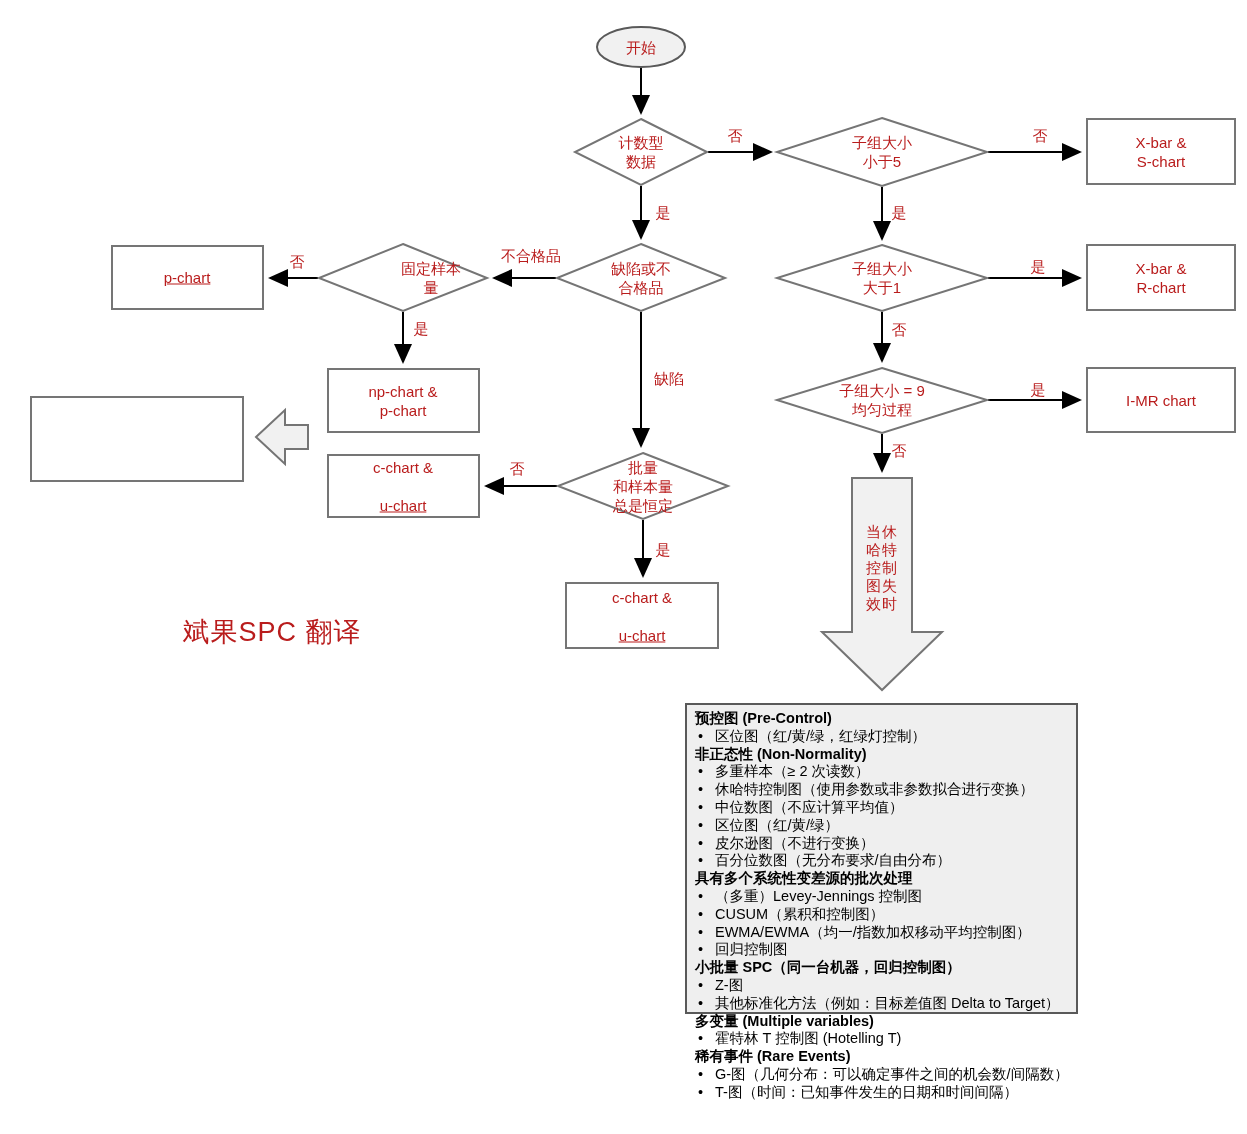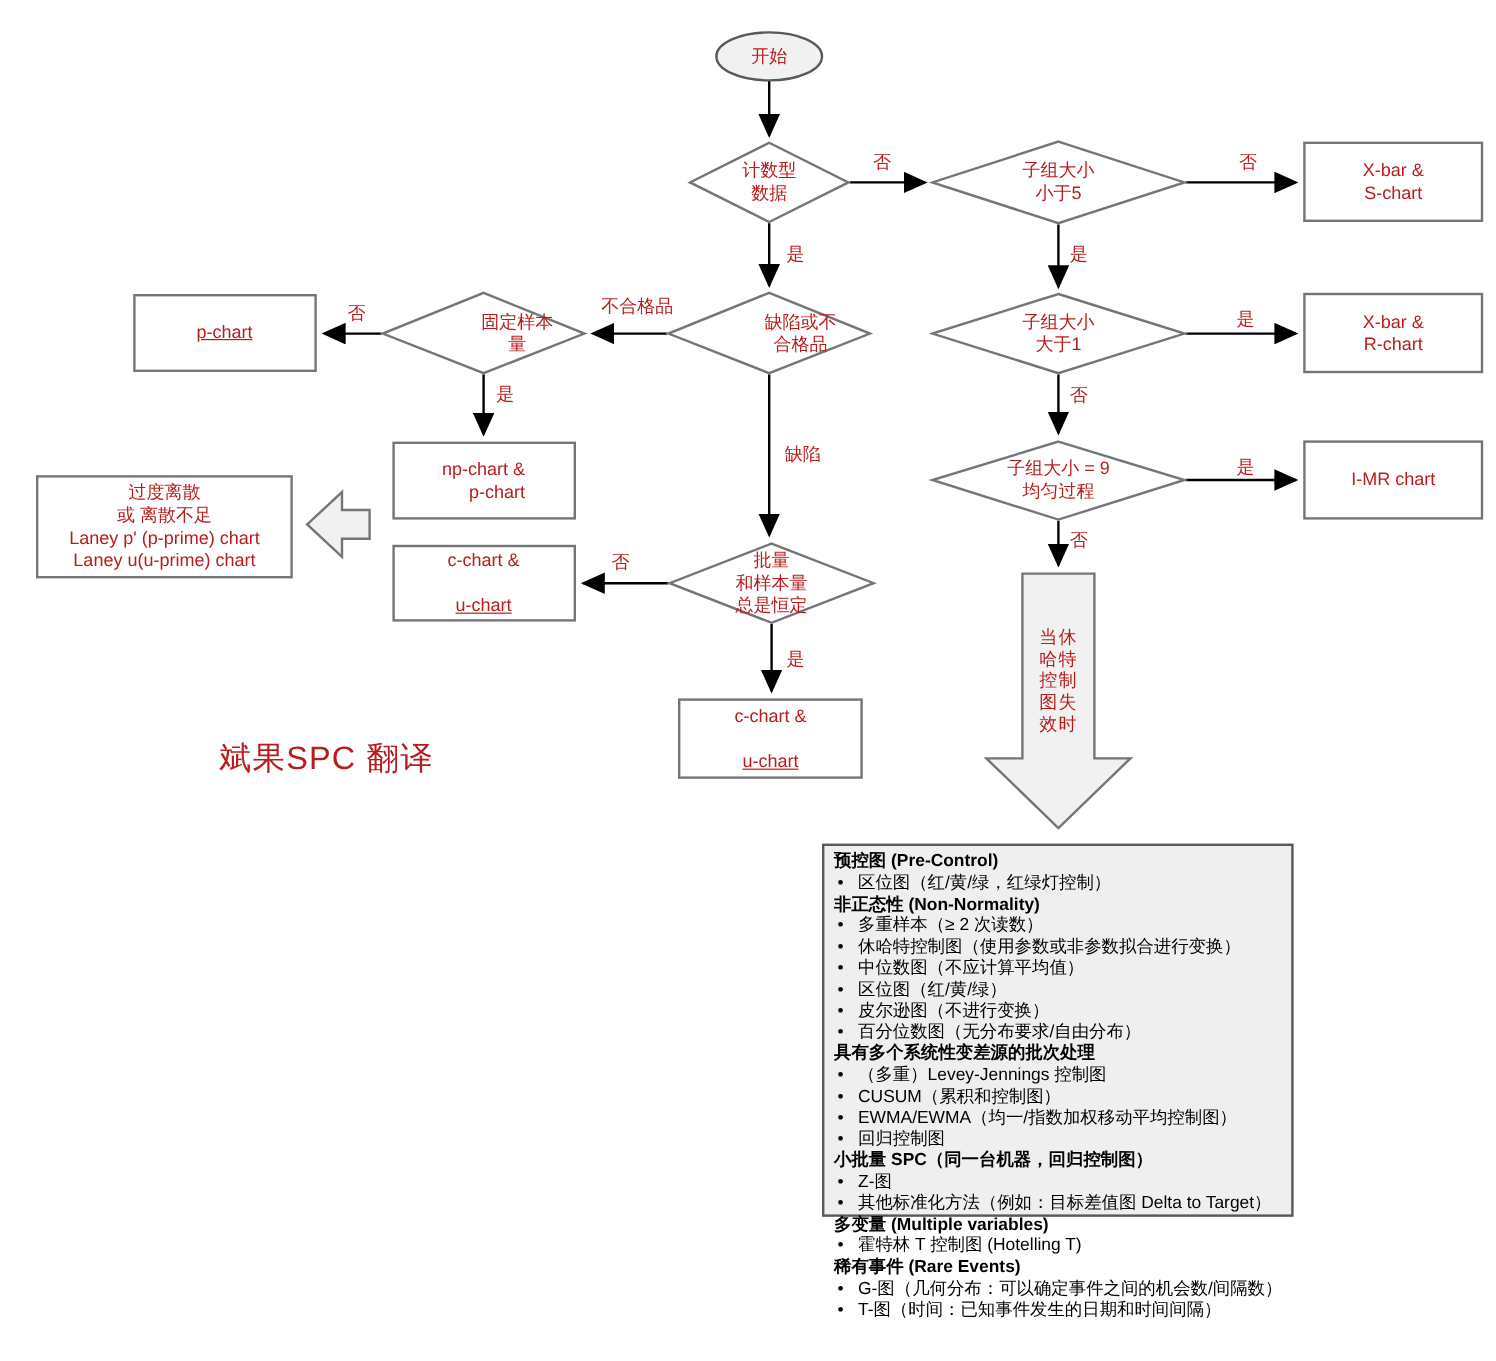--- a/index.html
+++ b/index.html
@@ -85,38 +85,34 @@
     <polygon points="852,478 912,478 912,632 942,632 882,690 822,632 852,632" fill="#f1f1f1" stroke="#757575" stroke-width="2"></polygon>
   </svg>
 
   <div class="lbl" style="left:641px;top:47px;">开始</div>
   <div class="lbl" style="left:641px;top:152px;">计数型
 数据</div>
   <div class="lbl" style="left:882px;top:152px;">子组大小
 小于5</div>
   <div class="lbl" style="left:1161px;top:152px;">X-bar &amp;
 S-chart</div>
-  <div class="lbl" style="left:641px;top:278px;margin-left:26px;">缺陷或不
+  <div class="lbl" style="left:641px;top:278px;">缺陷或不
 合格品</div>
   <div class="lbl" style="left:403px;top:278px;margin-left:28px;">固定样本
 量</div>
   <div class="lbl underline" style="left:187px;top:277px;">p-chart</div>
   <div class="lbl" style="left:882px;top:278px;">子组大小
 大于1</div>
   <div class="lbl" style="left:1161px;top:278px;">X-bar &amp;
 R-chart</div>
-  <div class="lbl" style="left:403px;top:401px;text-align:right;">np-chart &amp;
+  <div class="lbl" style="left:403px;top:401px;">np-chart &amp;
 p-chart</div>
   <div class="lbl" style="left:882px;top:400px;">子组大小 = 9
 均匀过程</div>
   <div class="lbl" style="left:1161px;top:400px;">I-MR chart</div>
-  <div class="lbl" style="left:137px;top:439px;">过度离散
-或 离散不足
-Laney p' (p-prime) chart
-Laney u(u-prime) chart</div>
   <div class="lbl two-line" style="left:403px;top:486px;">
     <span>c-chart &amp;</span>
     <span class="underline">u-chart</span>
   </div>
   <div class="lbl" style="left:643px;top:486px;">批量
 和样本量
 总是恒定</div>
   <div class="lbl two-line" style="left:642px;top:616px;">
     <span>c-chart &amp;</span>
     <span class="underline">u-chart</span>

